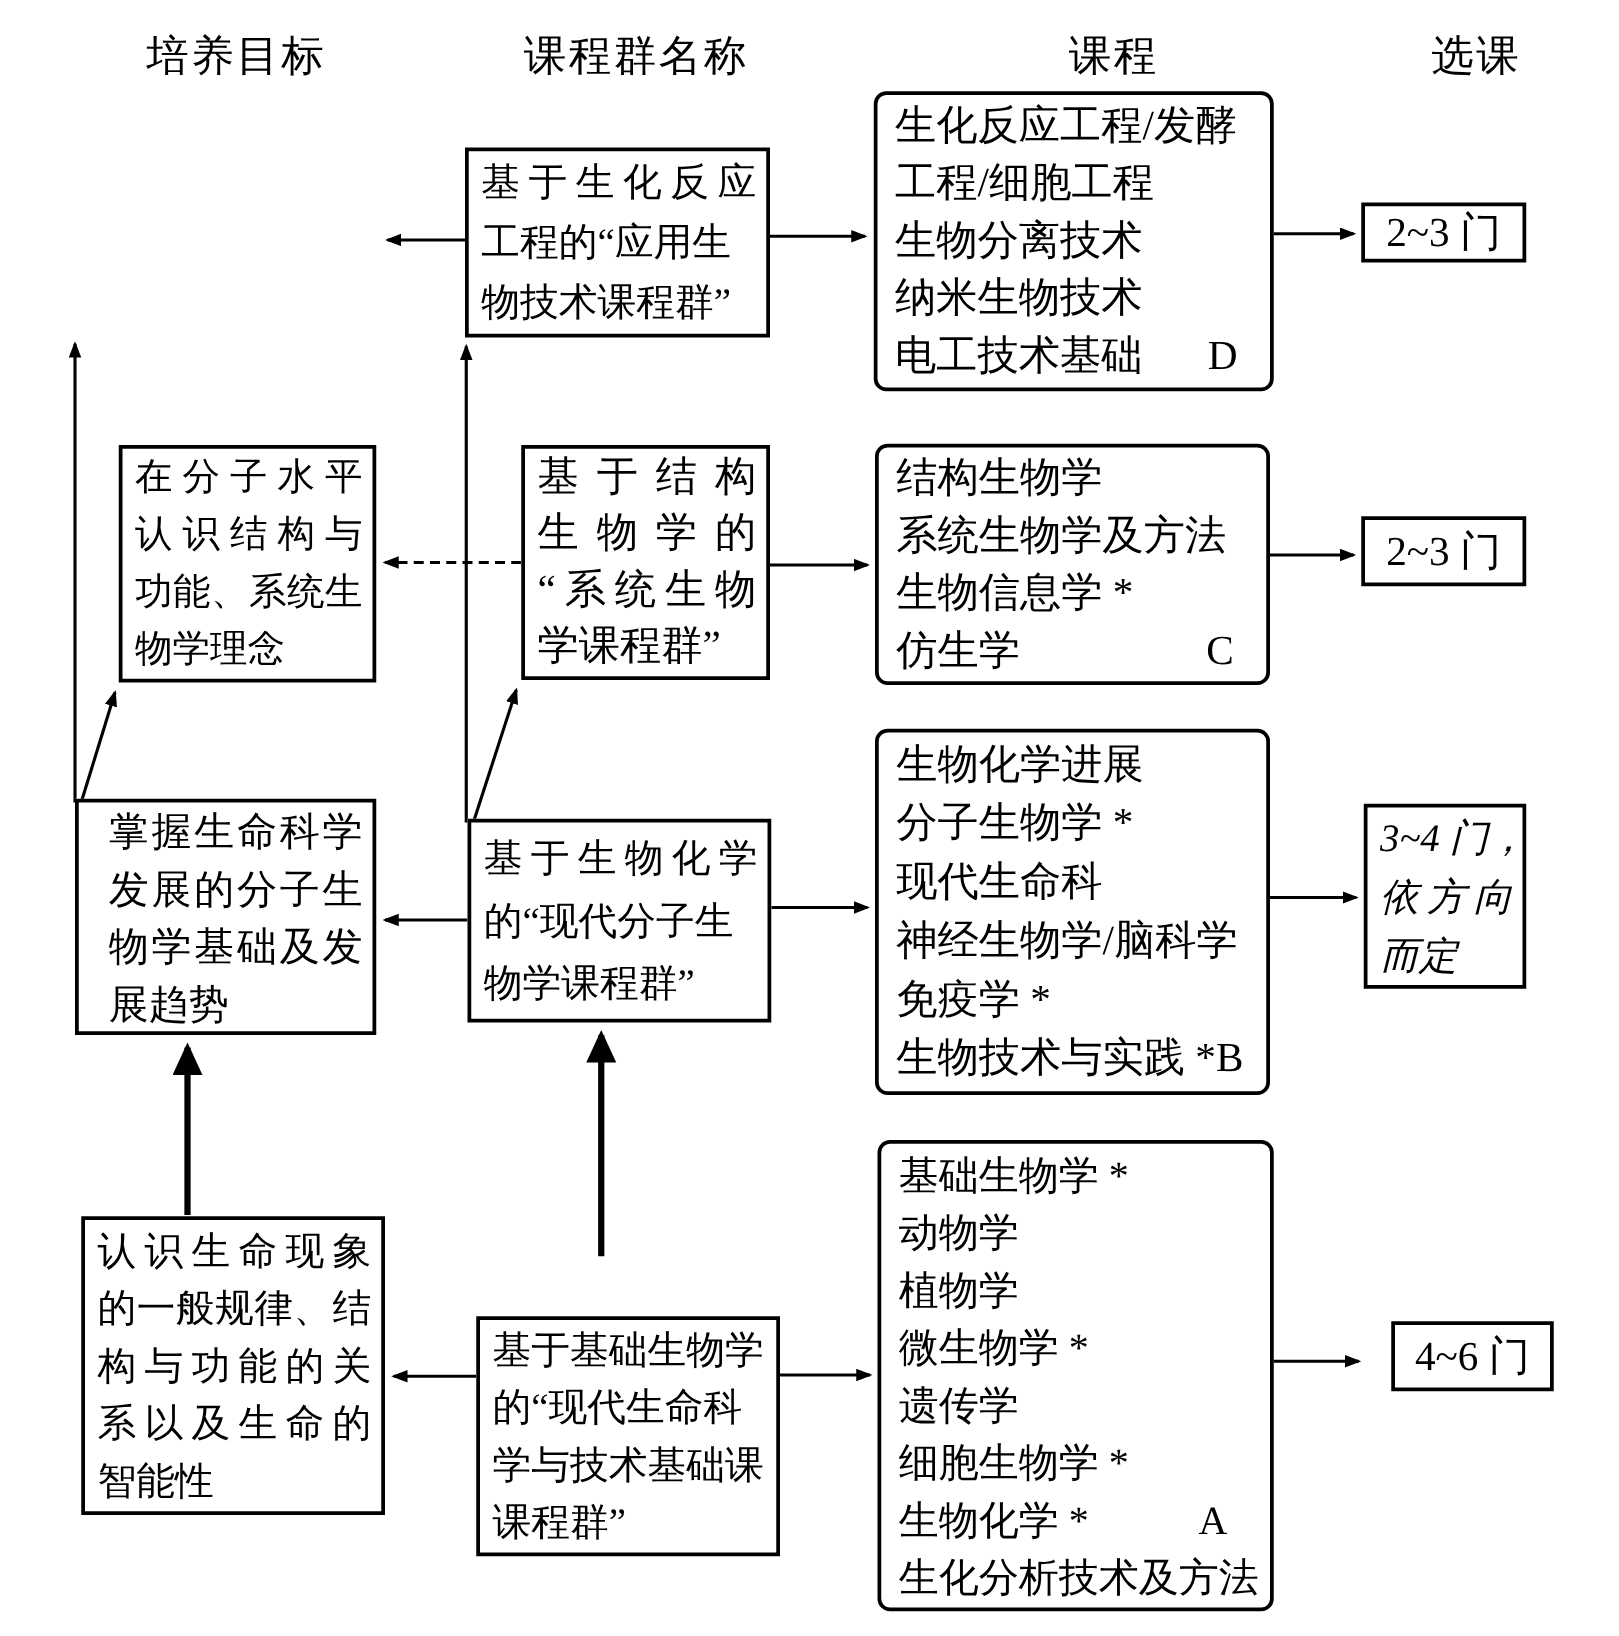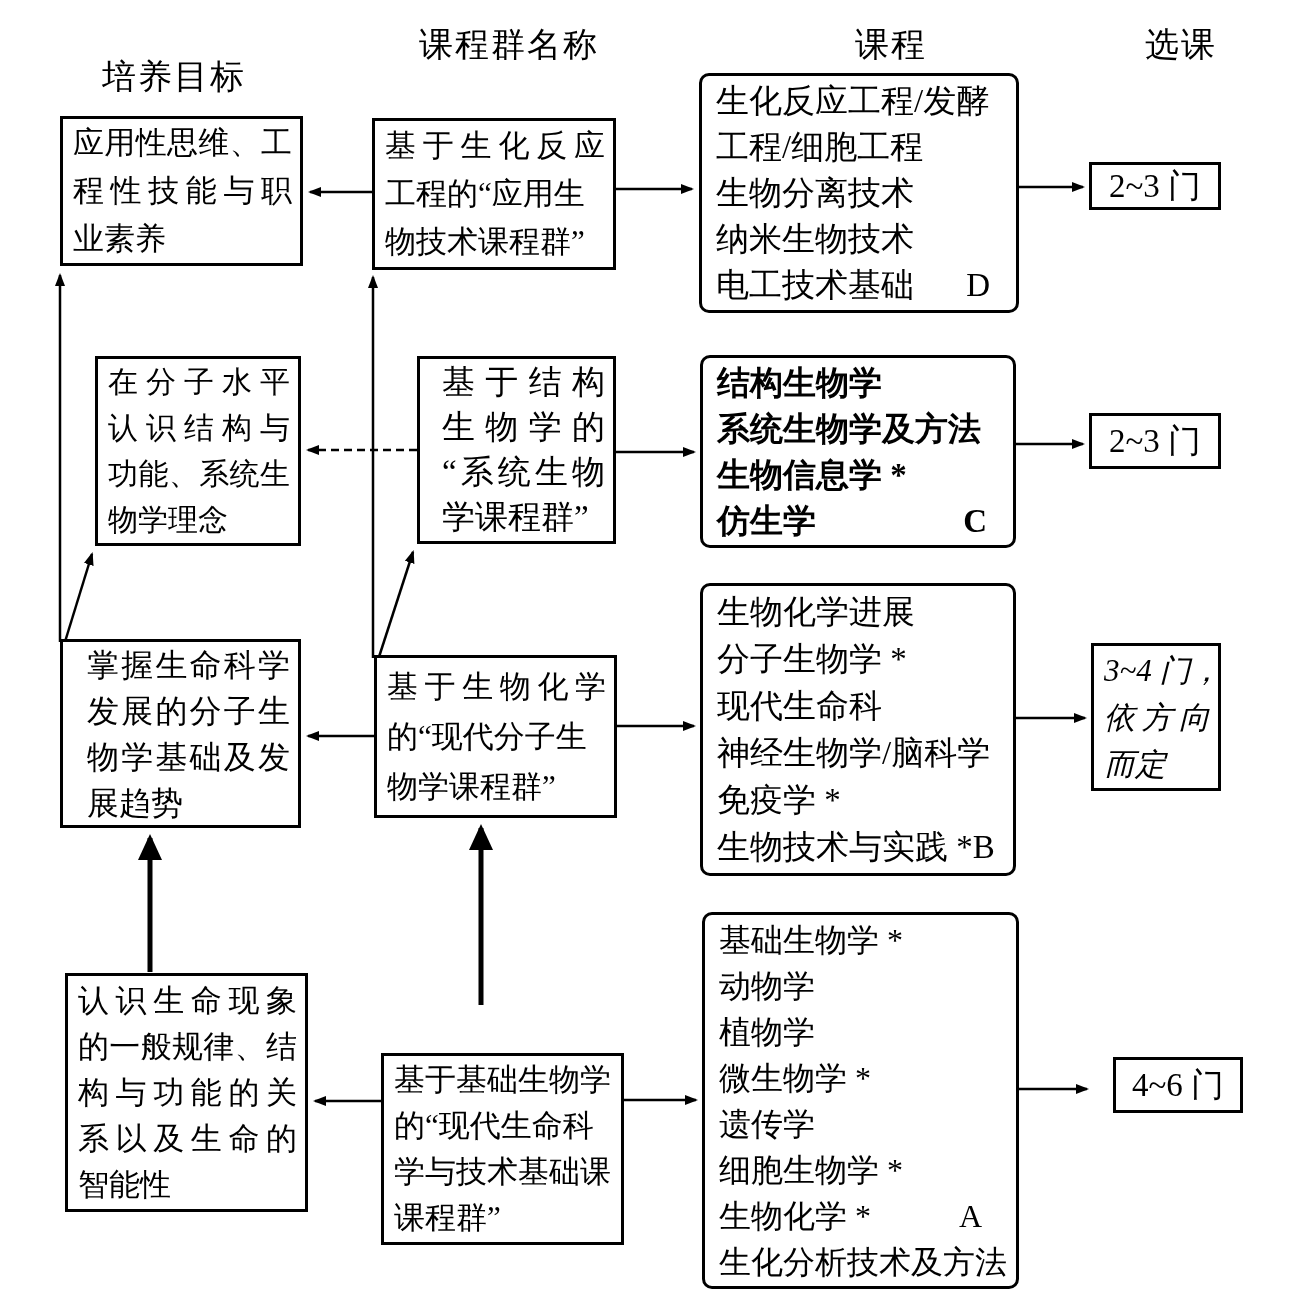--- a/index.html
+++ b/index.html
@@ -24,32 +24,32 @@
   .goal-c { left:95px;  top:356px; width:206px; height:190px; font-size:30px; }
   .goal-c .ln { line-height:46px; }
   .goal-b { left:60px;  top:639px; width:241px; height:189px; font-size:32px; }
   .goal-b .ln { line-height:46px;padding-left:24px; }
   .goal-a { left:65px;  top:973px; width:243px; height:239px; font-size:31px; }
   .goal-a .ln { line-height:46px; }
   
   .group-d { left:372px; top:118px; width:244px; height:152px; font-size:31px; }
   .group-d .ln { line-height:48px; }
   .group-c { left:417px; top:356px; width:199px; height:188px; font-size:33px; }
-  .group-c .ln { line-height:45px;margin-left:12px; }
+  .group-c .ln { line-height:45px; }
   .group-b { left:374px; top:655px; width:243px; height:163px; font-size:31px; }
   .group-b .ln { line-height:50px; }
   .group-a { left:381px; top:1006px; width:243px; height:192px; font-size:31px;margin-top:47px; }
   .group-a .ln { line-height:46px; }
   
   .course { font-size:33px;border-radius:10px; }
   .course .ln { padding-left:14px; padding-right:14px; }
   .course-d { left:699px; top:73px;  width:320px; height:240px; }
   .course-d .ln { line-height:46px; }
   .course-c { left:700px; top:355px; width:316px; height:193px; }
-  .course-c .ln { line-height:46px;font-weight:bold; }
+  .course-c .ln { line-height:46px; }
   .course-b { left:700px; top:583px; width:316px; height:293px; }
   .course-b .ln { line-height:47px; }
   .course-a { left:702px; top:912px; width:317px; height:377px; font-size:32px; }
   .course-a .ln { line-height:46px; }
   .flexln { display:flex; justify-content:space-between; }
   .clabel { padding-right:12px; }
   
   .sel { text-align:center; font-size:33px; }
   .sel-d { left:1089px; top:162px;  width:132px; height:48px; }
   .sel-c { left:1089px; top:413px;  width:132px; height:56px; }
@@ -91,30 +91,25 @@
     <line x1="60" y1="642" x2="60" y2="275" stroke="#000" stroke-width="2.5" marker-end="url(#m)"></line>
     <line x1="64" y1="645" x2="92" y2="554" stroke="#000" stroke-width="2.5" marker-end="url(#m)"></line>
 
     <line x1="373" y1="658" x2="373" y2="277" stroke="#000" stroke-width="2.5" marker-end="url(#m)"></line>
     <line x1="378" y1="660" x2="413" y2="552" stroke="#000" stroke-width="2.5" marker-end="url(#m)"></line>
 
     <line x1="150" y1="972" x2="150" y2="838" stroke="#000" stroke-width="5" marker-end="url(#mb)"></line>
     <line x1="481" y1="1005" x2="481" y2="828" stroke="#000" stroke-width="5" marker-end="url(#mb)"></line>
   </svg>
 
-  <div class="hdr" style="left:64px; top:22px;margin-top:32px;">培养目标</div>
+  <div class="hdr" style="left:79px; top:22px;">培养目标</div>
   <div class="hdr" style="left:399px; top:22px;">课程群名称</div>
   <div class="hdr" style="left:781px; top:22px;">课程</div>
   <div class="hdr" style="left:1071px; top:22px;">选课</div>
 
-  <div class="box goal-d">
-    <div class="ln jl">应用性思维、工</div>
-    <div class="ln jl">程性技能与职</div>
-    <div class="ln">业素养</div>
-  </div>
   <div class="box goal-c">
     <div class="ln jl">在分子水平</div>
     <div class="ln jl">认识结构与</div>
     <div class="ln jl">功能、系统生</div>
     <div class="ln">物学理念</div>
   </div>
   <div class="box goal-b">
     <div class="ln jl">掌握生命科学</div>
     <div class="ln jl">发展的分子生</div>
     <div class="ln jl">物学基础及发</div>

